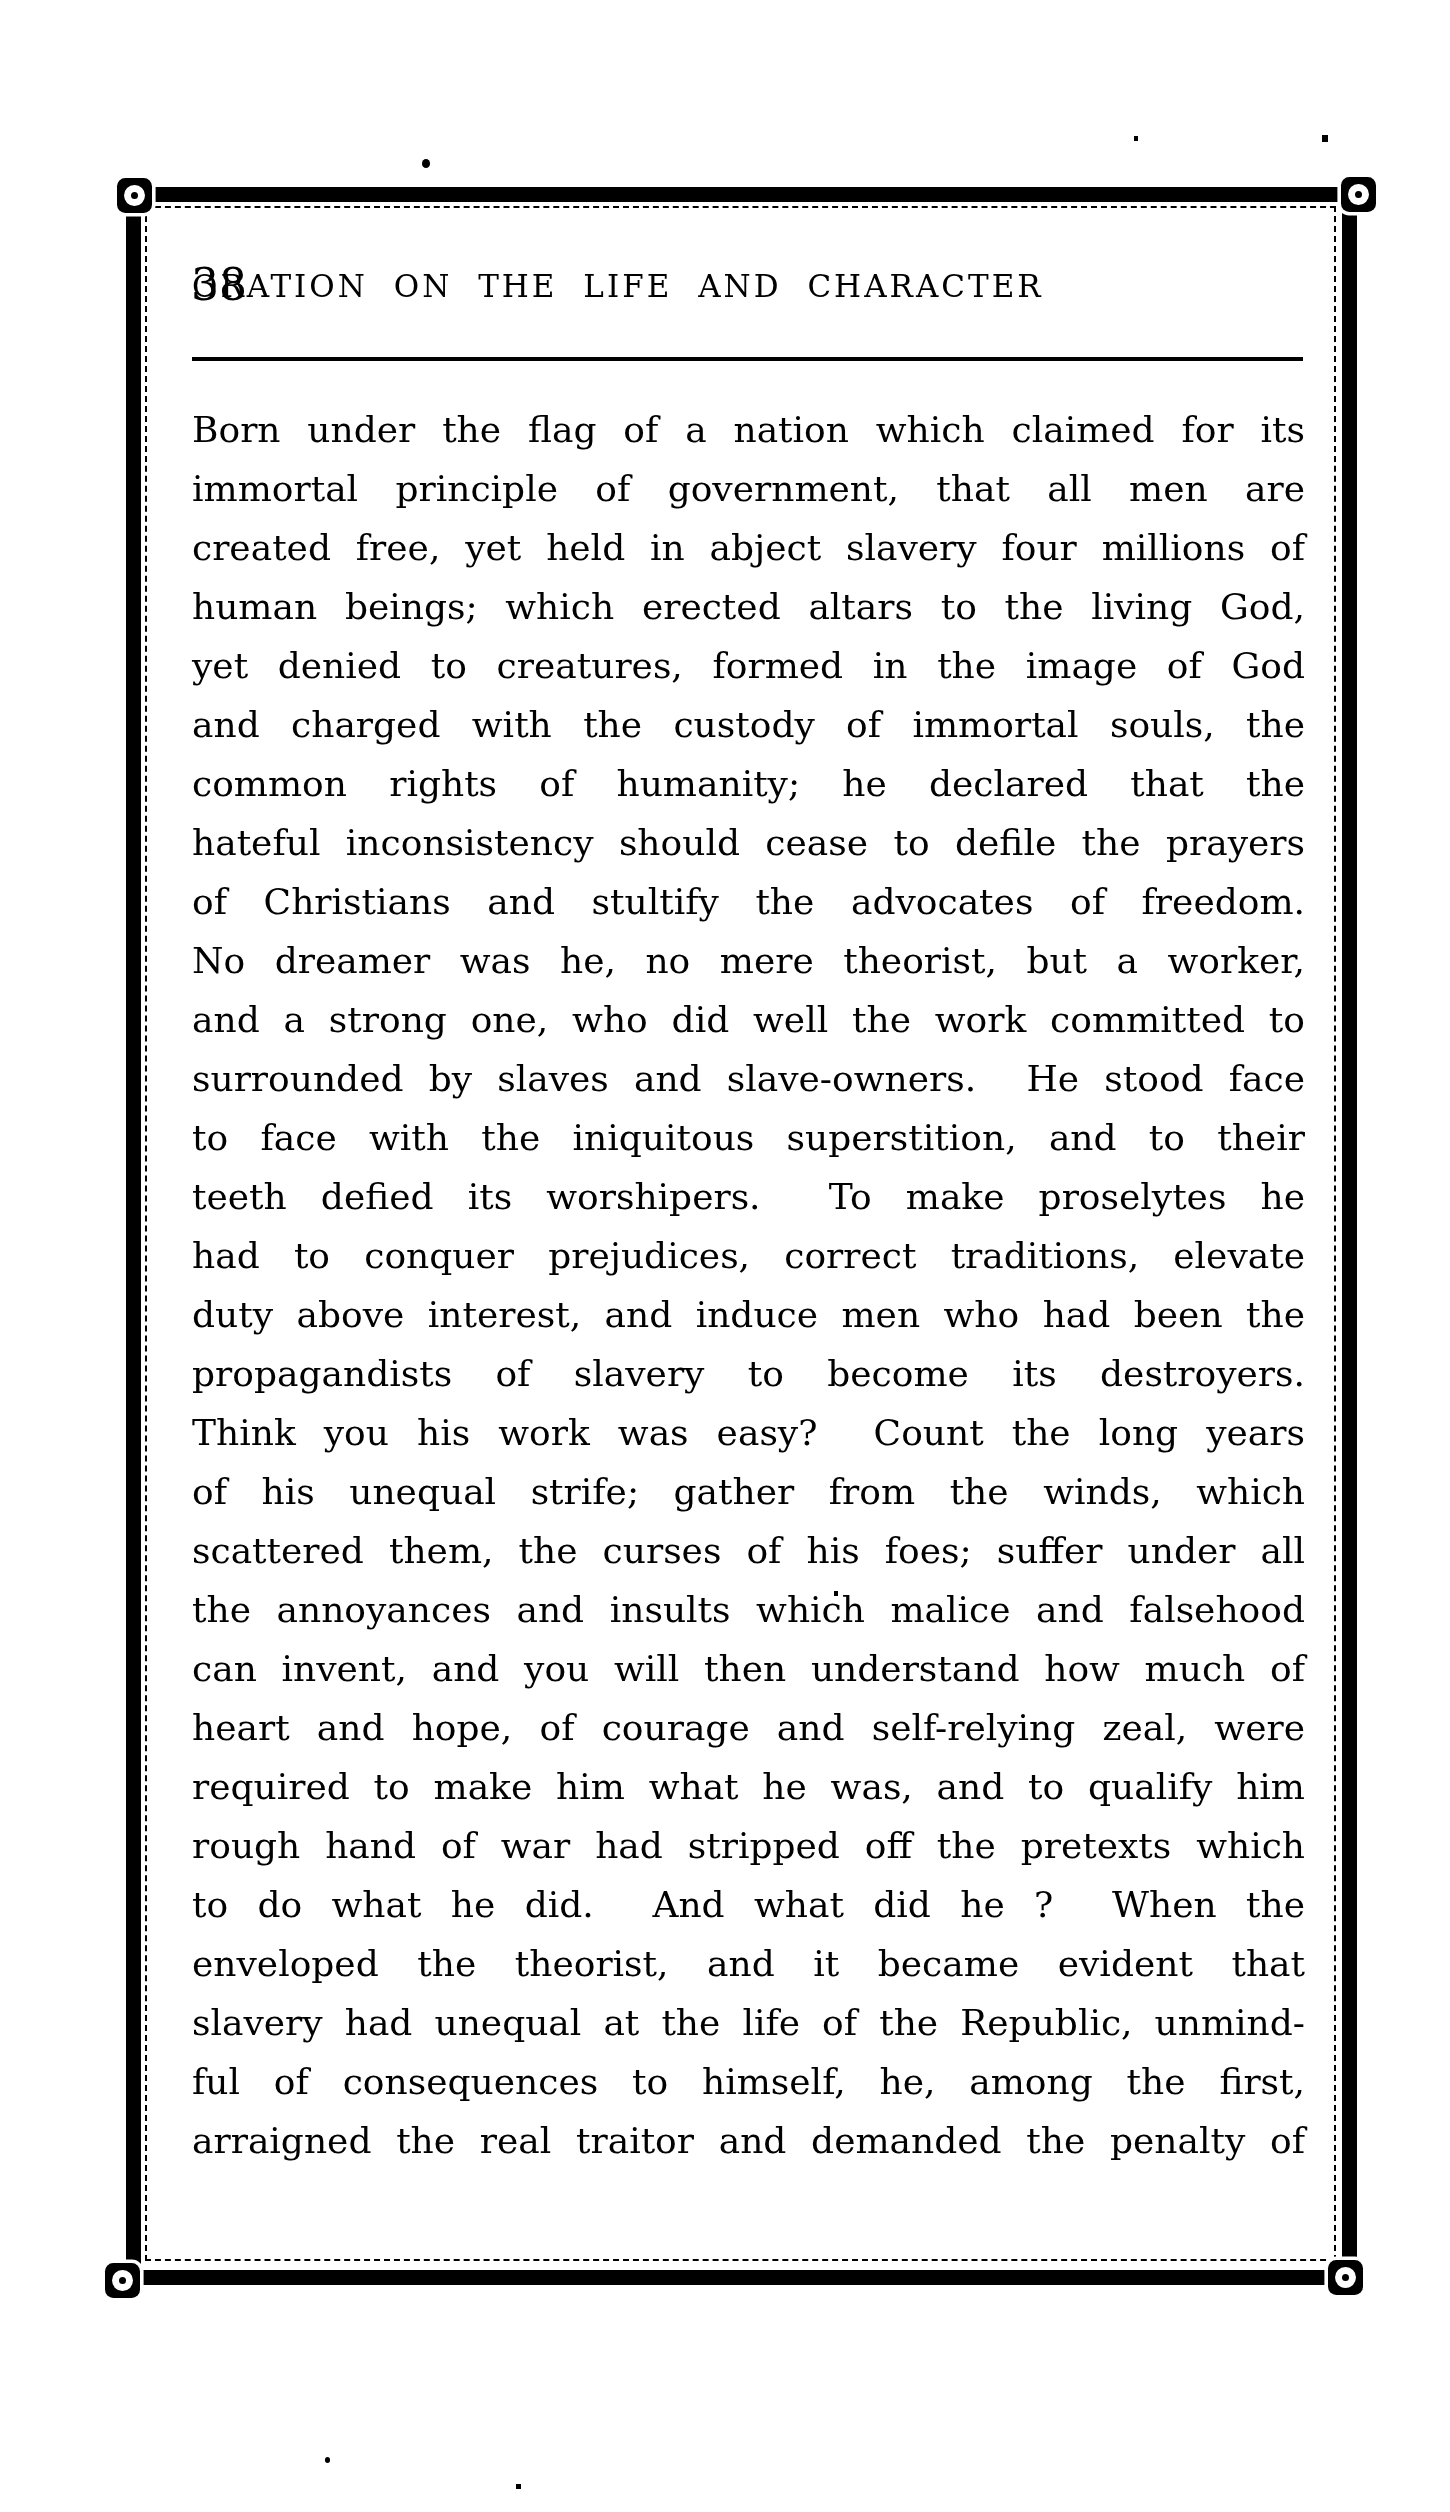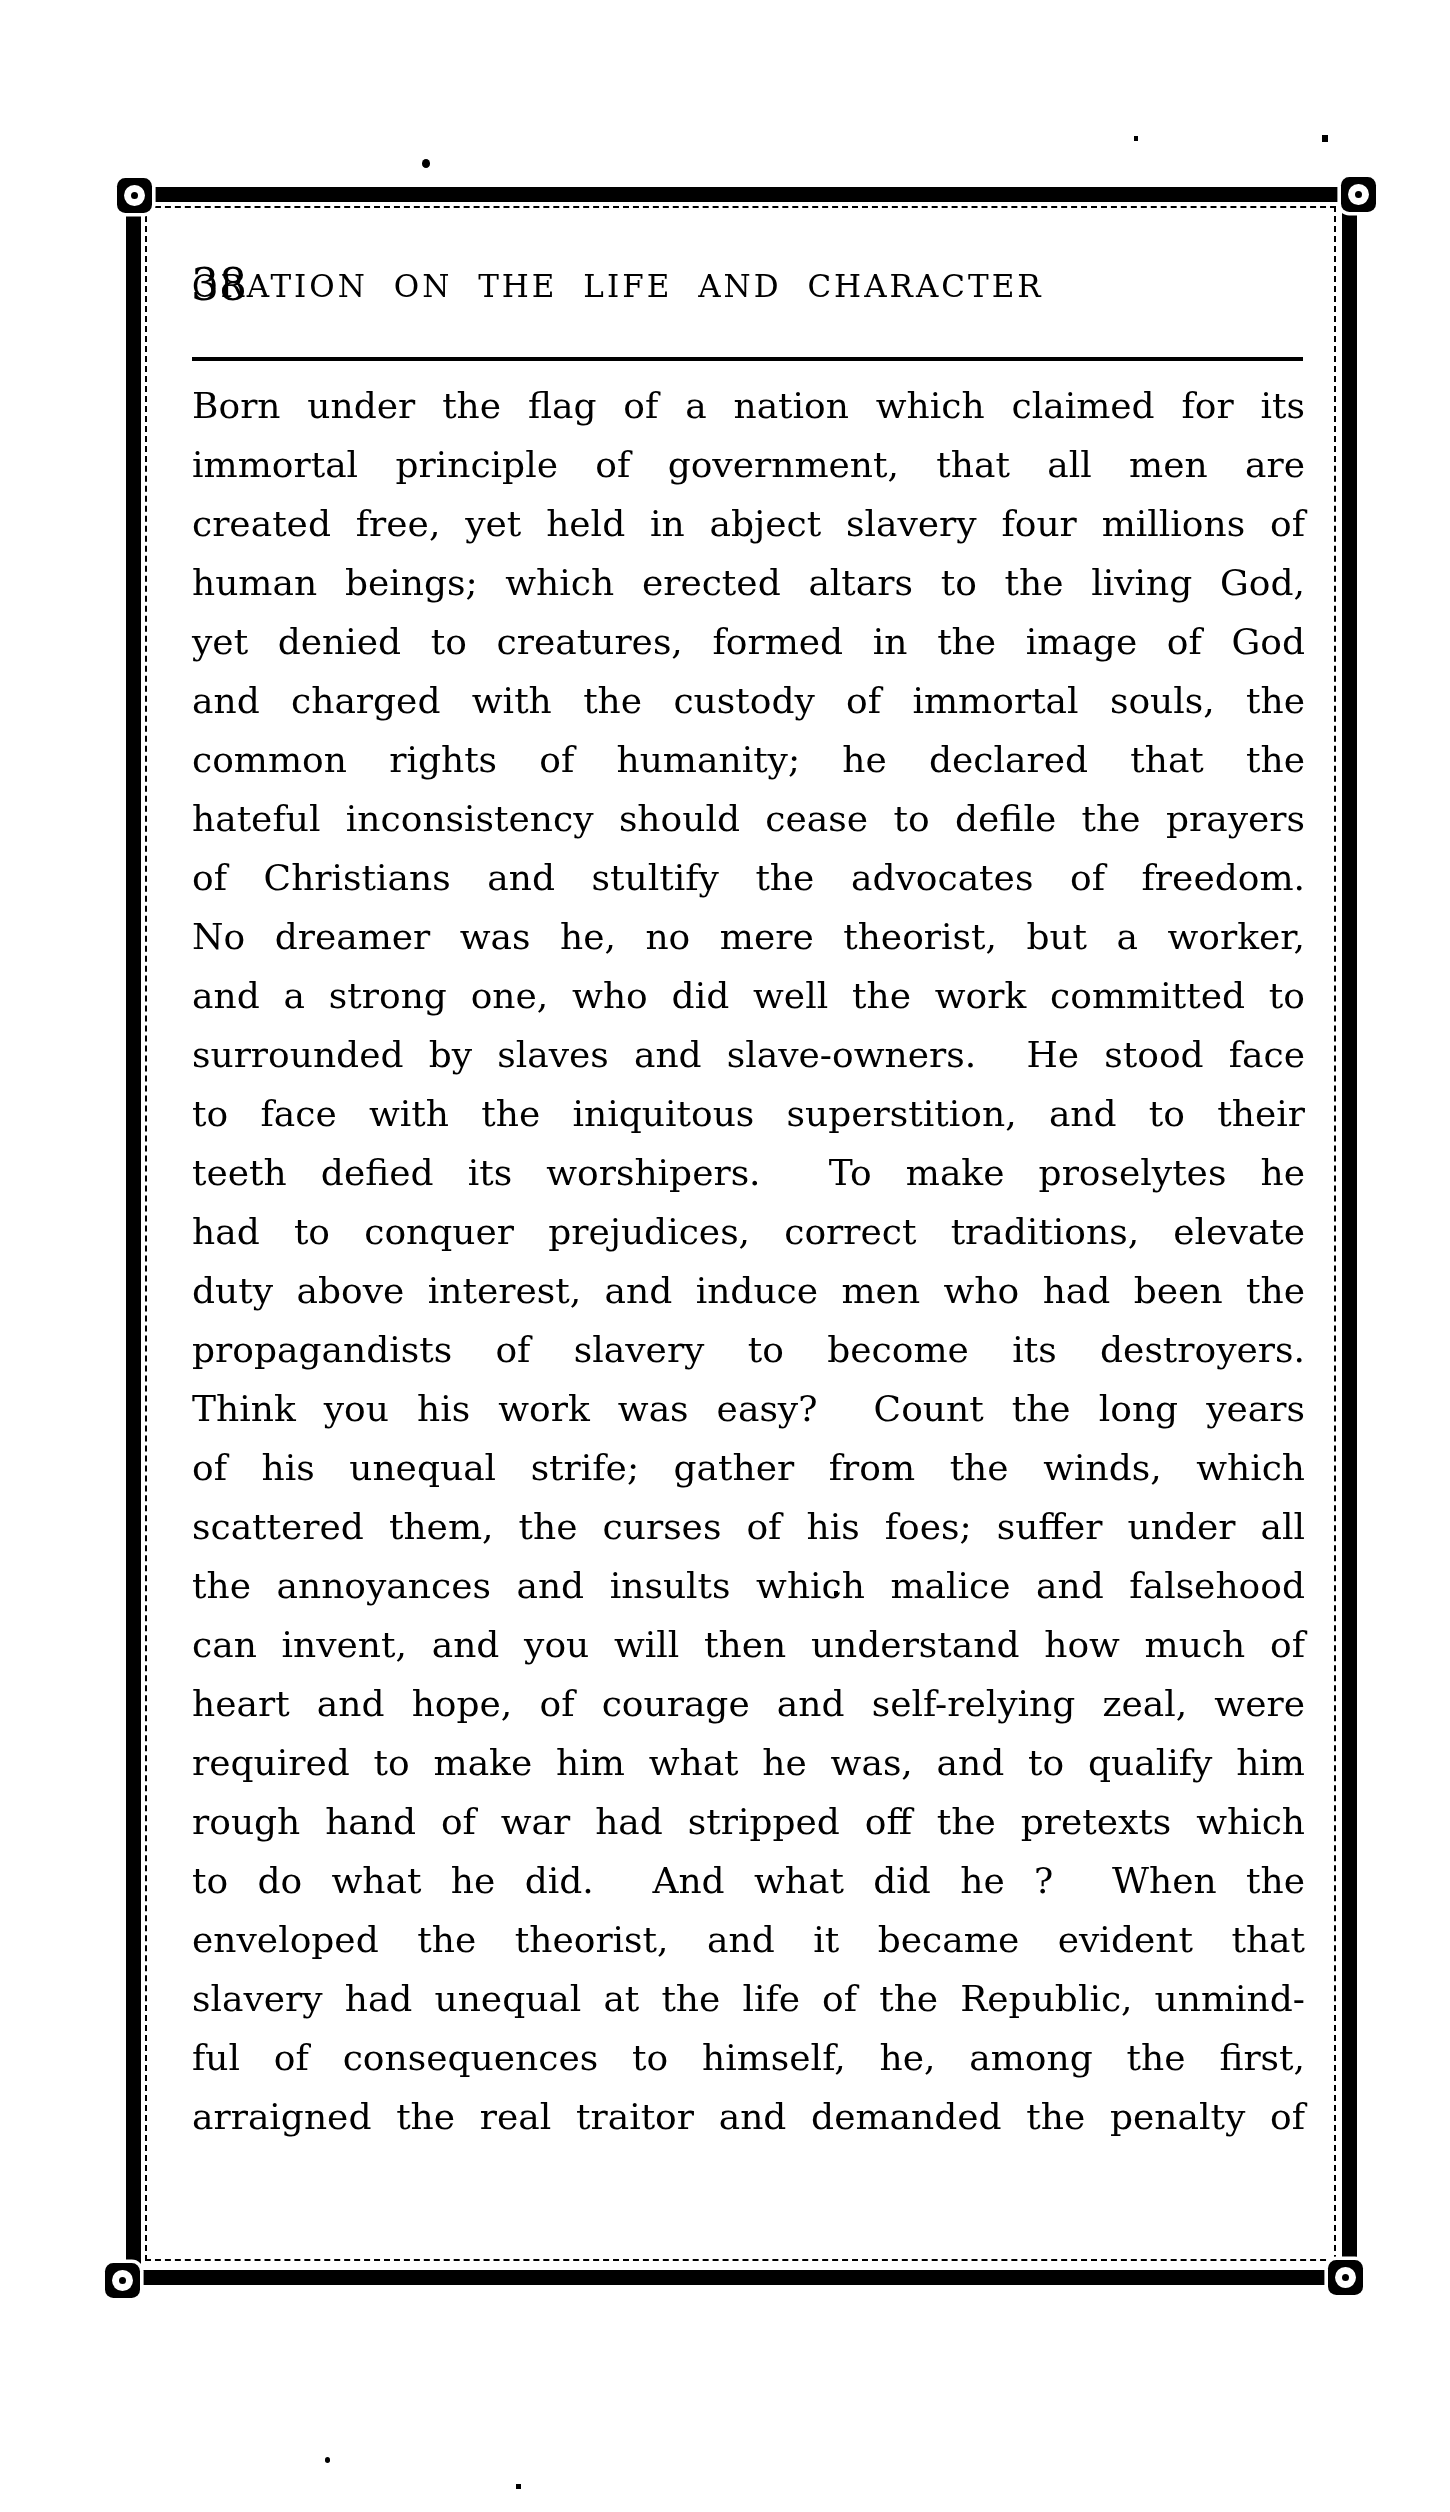--- a/index.html
+++ b/index.html
@@ -74,21 +74,21 @@
   .header-rule{
     position:absolute;
     left:183px; top:357px;
     width:1111px; height:3.6px;
     background:#000000;
   }
 
   
   .body-text{
     position:absolute;
-    left:183px; top:376px;
+    left:183px; top:400px;
     width:1113px;
   }
   .line{
     height:59px;
     line-height:59px;
     font-size:36px;
     text-align:justify;
     text-align-last:justify;
     white-space:normal;
     overflow:visible;

